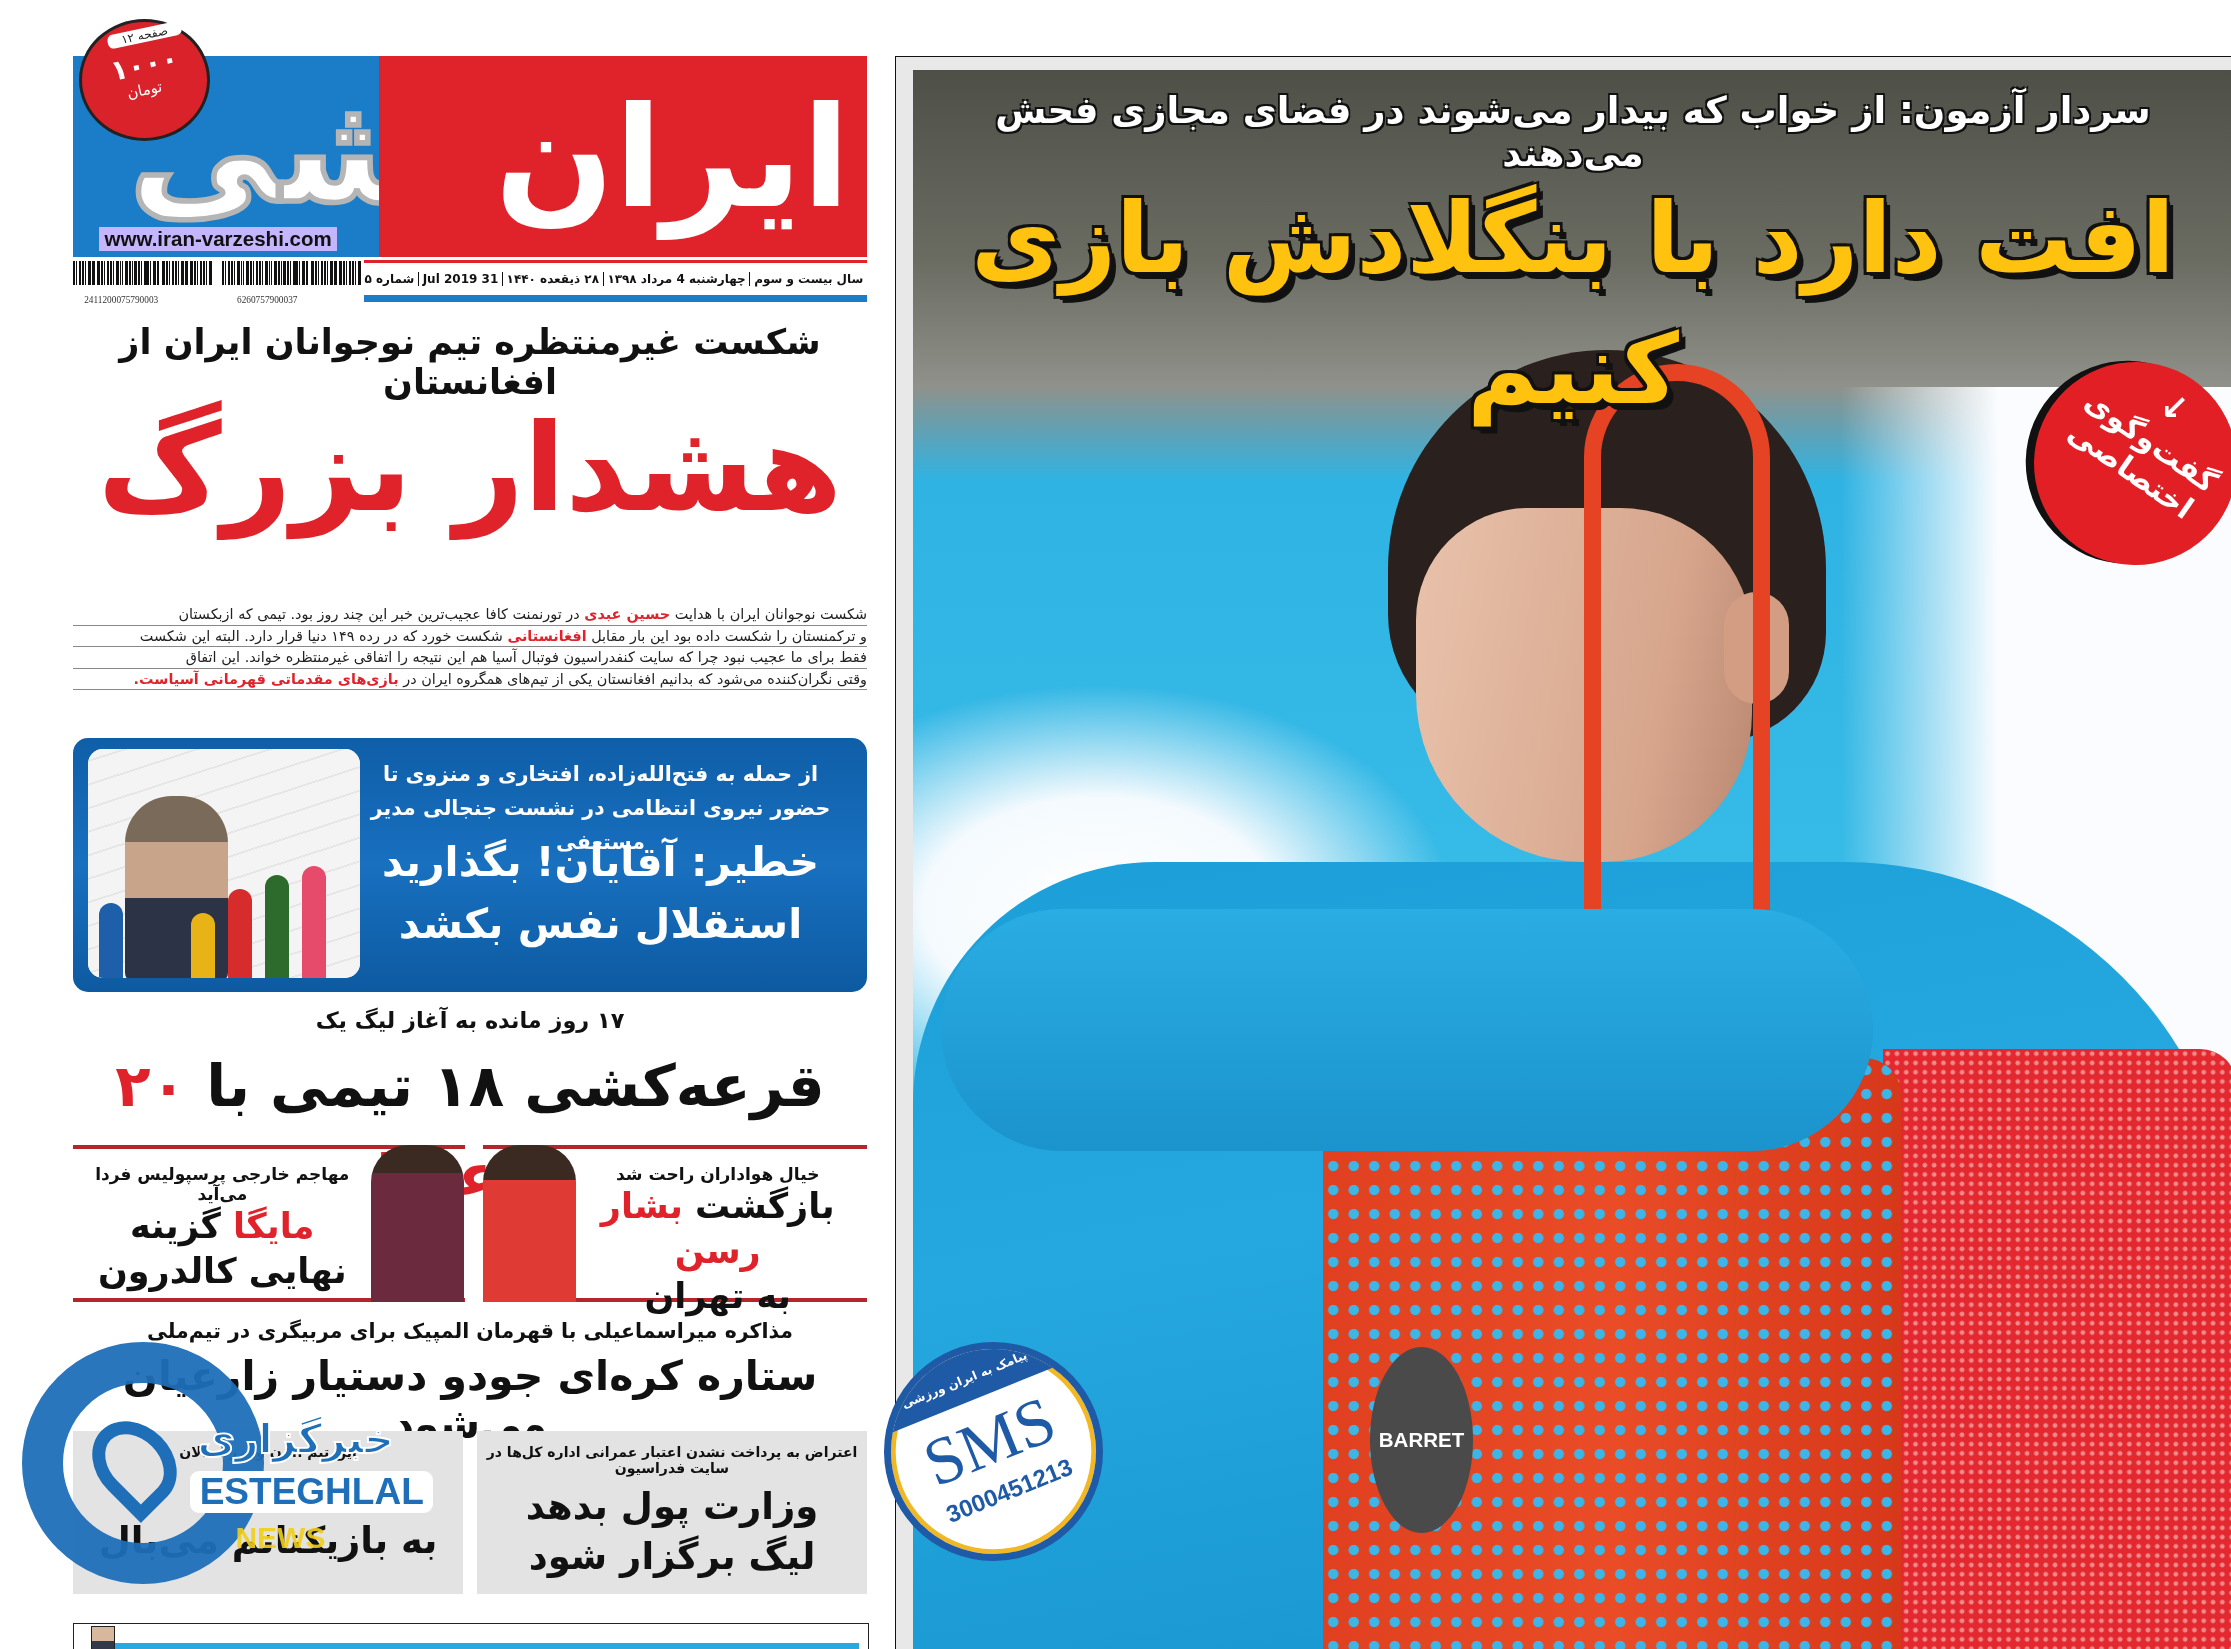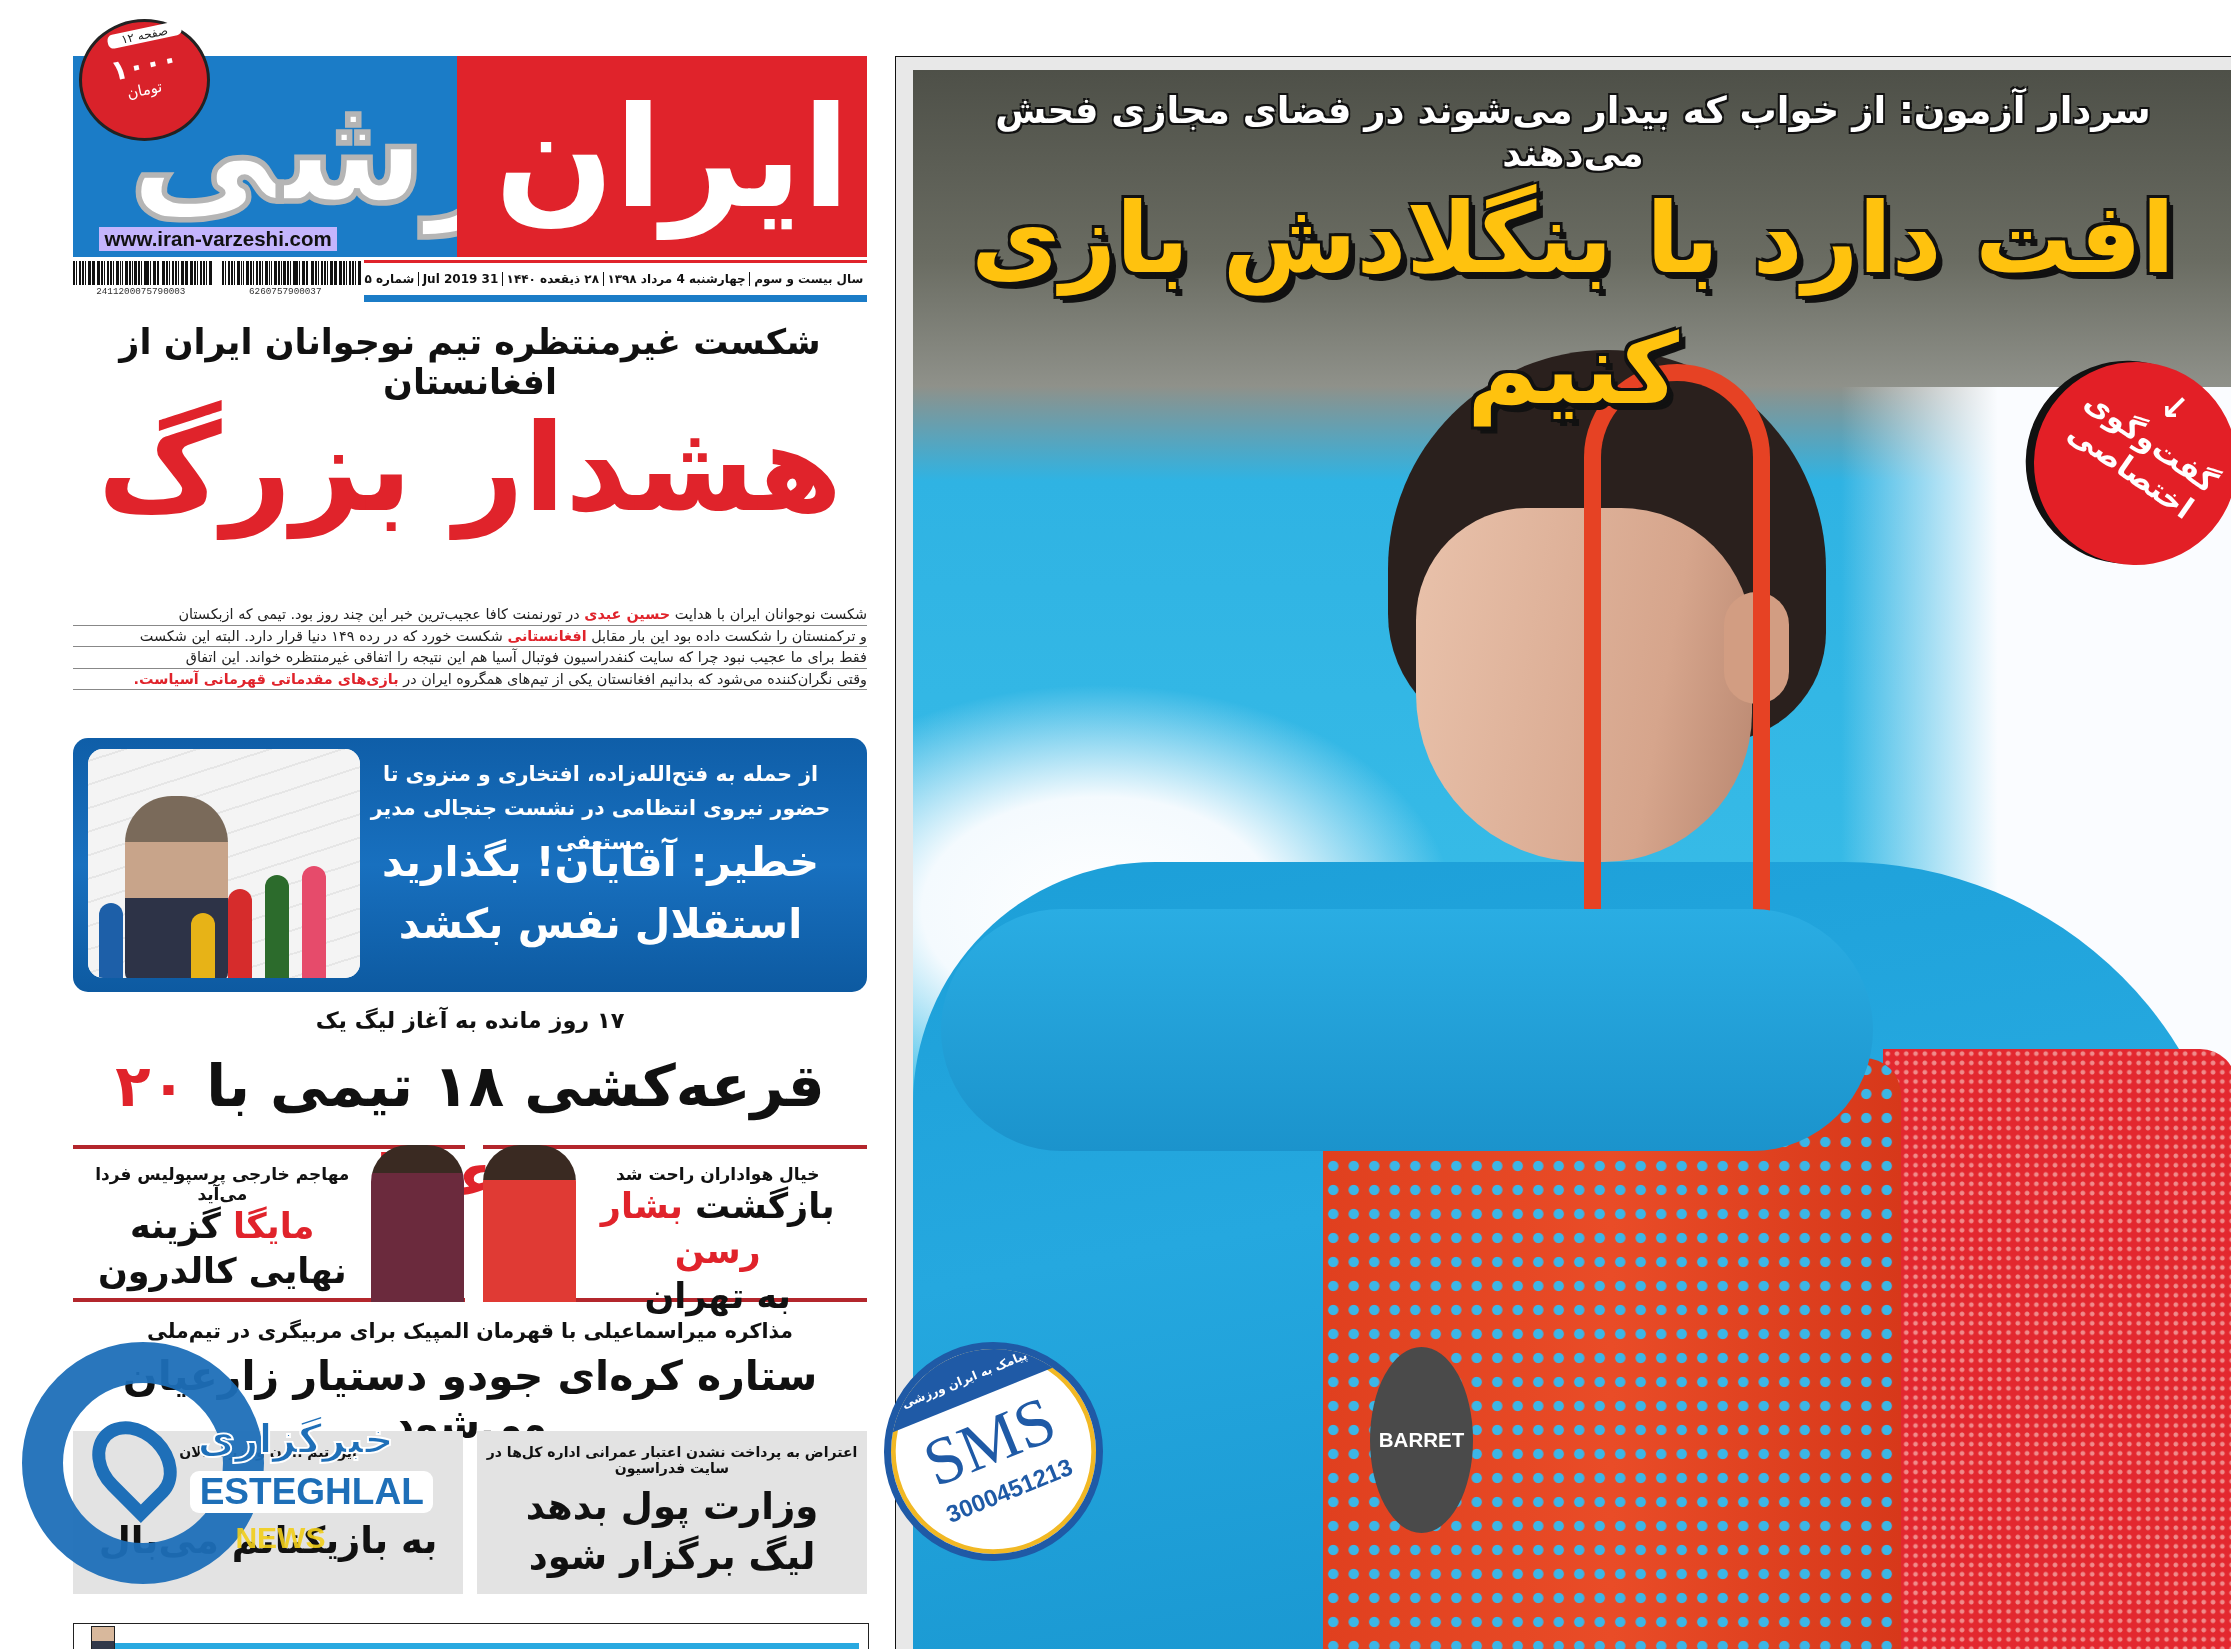--- a/index.html
+++ b/index.html
@@ -1,32 +1,32 @@
 <!DOCTYPE html>
 <html style="font-size:15px"><head>
 <meta charset="utf-8">
 <style>
   html,body{margin:0;padding:0;}
   body{width:2232px;height:1649px;background:#fff;position:relative;overflow:hidden;font-family:"DejaVu Sans",sans-serif;}
   .abs{position:absolute;}
   .rtl{direction:rtl;}
   
   #masthead{left:73px;top:56px;width:794px;height:205px;}
-  #logo-red{position:absolute;right:0;top:0;width:410px;height:201px;background:#e0232b;}
+  #logo-red{position:absolute;right:0;top:0;width:488px;height:201px;background:#e0232b;}
   #logo-blue{position:absolute;left:0;top:0;width:384px;height:201px;background:#1b7cc7;}
   #logo-word-iran{position:absolute;right:17px;top:9.3px;font-size:140px;font-weight:bold;color:#fff;line-height:186px;font-family:"DejaVu Sans",sans-serif;letter-spacing:-5.6px;}
   #logo-word-varzeshi{position:absolute;left:56px;top:-3.7px;font-size:149px;font-weight:bold;color:#fff;line-height:196px;font-family:"DejaVu Sans",sans-serif;letter-spacing:-5.6px;-webkit-text-stroke:5.6px #b5b5b5;}
   #website{position:absolute;left:26px;bottom:5.6px;font-family:"Liberation Sans",sans-serif;font-weight:bold;font-size:20.5px;color:#111;background:#c4b5fd;padding:0 5.6px;}
   #price-badge{position:absolute;left:5.6px;top:-37px;width:125px;height:116px;border-radius:50%;background:#d9222a;border:3.7px solid #222;color:#fff;text-align:center;}
   #price-pages{font-size:12px;color:#222;background:#fff;margin:5.6px auto 0;width:75px;border-radius:5.6px;transform:rotate(-12deg);}
   #price-value{font-size:28px;font-weight:bold;line-height:32px;margin-top:7.5px;transform:rotate(-12deg);}
   #price-currency{font-size:15px;transform:rotate(-12deg);}
   #barcodes{left:73px;top:261px;width:289px;height:37px;}
   .barcode{position:absolute;top:0;height:24px;background:repeating-linear-gradient(90deg,#111 0 1.9px,#fff 1.9px 2.8px,#111 2.8px 3.7px,#fff 3.7px 5.6px,#111 5.6px 8.4px,#fff 8.4px 9.3px);}
-  .barcode-num{position:absolute;top:25px;font-size:9.3px;color:#333;font-family:Liberation Mono, monospace;margin-left:12px;}
+  .barcode-num{position:absolute;top:34px;font-size:9.3px;color:#333;font-family:Liberation Serif, serif;}
   #dateline{left:364px;top:260px;width:503px;height:32px;border-top:3.7px solid #e0232b;border-bottom:7.5px solid #1b7cc7;display:flex;direction:rtl;align-items:center;font-size:12px;font-weight:bold;color:#111;white-space:nowrap;overflow:hidden;}
   #dateline span{padding:0 3.7px;border-left:1.9px solid #111;}
   #dateline span:last-child{border-left:none;}
   
   .left-col{left:73px;width:794px;}
   #kicker-main{top:322px;font-size:35px;font-weight:bold;color:#111;text-align:center;}
   #headline-main{top:390px;font-size:121px;font-weight:bold;color:#e0232b;text-align:center;line-height:158px;}
   #lead-text{top:604px;font-size:14.4px;line-height:20.5px;color:#222;text-align:justify;}
   #lead-text .line{border-bottom:0.9px solid #888;}
   .hl-red{color:#e0232b;font-weight:bold;}

